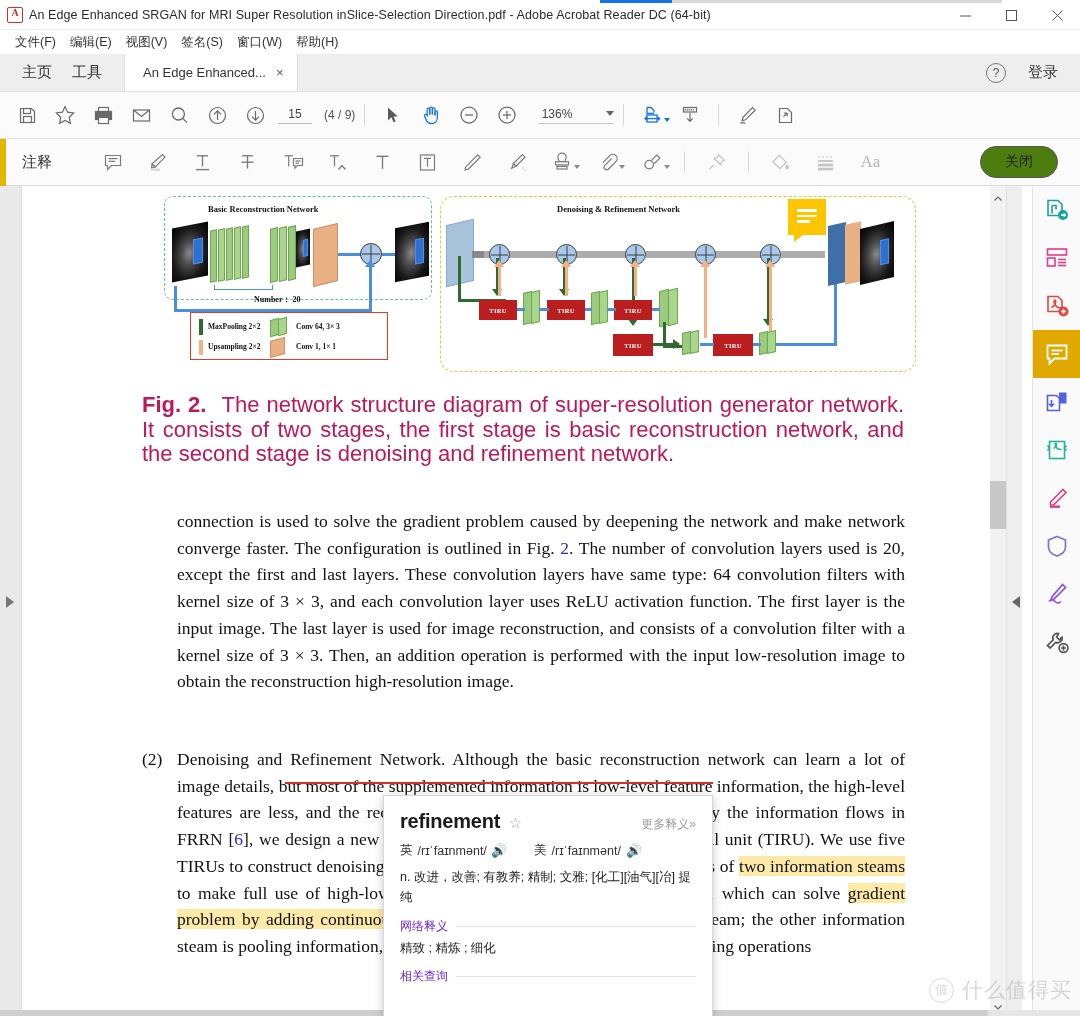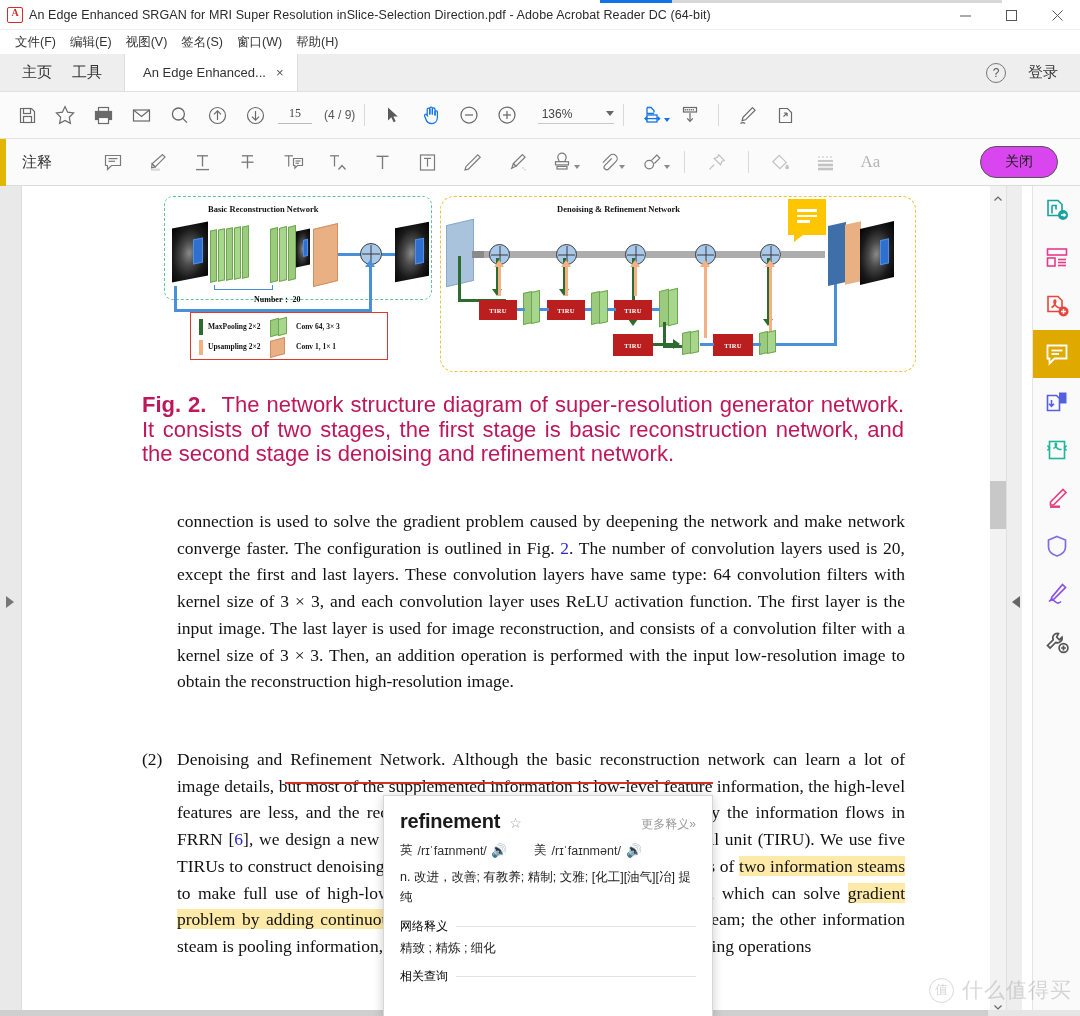--- a/index.html
+++ b/index.html
@@ -74,21 +74,21 @@
   .maintoolbar {
     position:absolute; top:92px; left:0; width:1080px; height:47px;
     background:#fbfbfb; border-bottom:1px solid #e2e2e2;
     display:flex; align-items:center; padding-left:8px;
   }
   .tool { width:38px; height:38px; display:flex; align-items:center; justify-content:center; color:#5a5a5a; }
   .tool svg { display:block; }
   .vdiv { width:1px; height:22px; background:#d9d9d9; margin:0 9px; }
   .pagebox {
     width:34px; text-align:center; font-size:12px; color:#444;
-    border-bottom:1px solid #b9b9b9; padding-bottom:2px; margin-left:4px;font-family:Liberation Serif, serif;
+    border-bottom:1px solid #b9b9b9; padding-bottom:2px; margin-left:4px;
   }
   .pagecount { font-size:12px; color:#555; margin-left:12px; white-space:nowrap; }
   .zoombox {
     display:flex; align-items:center; gap:4px; margin-left:12px;
     border-bottom:1px solid #c9c9c9; padding-bottom:2px;
   }
   .zoomval { font-size:12px; color:#444; min-width:34px; text-align:right; }
   .caret { width:0;height:0;border-left:4.5px solid transparent;border-right:4.5px solid transparent;border-top:5px solid #666; }
 
   
@@ -100,21 +100,21 @@
   .ann-accent { width:6px; height:47px; background:#e3b505; flex:0 0 auto; }
   .ann-label { font-size:15px; color:#333; margin-left:16px; margin-right:38px; white-space:nowrap; }
   .atool { width:45px; height:40px; display:flex; align-items:center; justify-content:center; color:#7a7a7a; position:relative; }
   .atool.dim { color:#bdbdbd; }
   .atool .dd { position:absolute; right:5px; bottom:13px; width:0;height:0;
       border-left:3px solid transparent;border-right:3px solid transparent;border-top:4px solid #8a8a8a; }
   .aa-text { font-size:17px; color:#b5b5b5; font-family:"Liberation Serif", serif; }
   .closebtn {
     margin-left:auto; margin-right:22px;
     border:1.3px solid #555; border-radius:16px; padding:6px 24px;
-    font-size:14px; color:#222; background:#d946ef; white-space:nowrap;
+    font-size:14px; color:#222; background:#4d7c0f; white-space:nowrap;
   }
 
   
   .docarea { position:absolute; top:186px; left:0; width:1080px; height:830px; background:#ffffff; }
   .leftpane { position:absolute; left:0; top:0; width:22px; height:830px; background:#e9e9e9; border-right:1px solid #dcdcdc; }
   .leftpane .arrow { position:absolute; left:6px; top:410px; width:0;height:0;
      border-top:6px solid transparent;border-bottom:6px solid transparent;border-left:8px solid #777; }
 
   .page {
     position:absolute; left:22px; top:0; width:968px; height:830px;
@@ -225,21 +225,21 @@
   .pop-word { font-size:20px; font-weight:bold; color:#1a1a1a; letter-spacing:-.2px; }
   .pop-star { margin-left:9px; font-size:14px; color:#9b9b9b; }
   .pop-more { margin-left:auto; font-size:12px; color:#9b9b9b; white-space:nowrap; }
   .pop-phon { display:flex; align-items:center; gap:6px; margin-top:9px; font-size:12.5px; color:#333; }
   .pop-phon .grp { display:flex; align-items:center; gap:5px; }
   .pop-phon .grp + .grp { margin-left:20px; }
   .spk { color:#e23b2e; font-size:13px; line-height:1; }
   .pop-def { margin-top:8px; font-size:12.5px; color:#222; line-height:20px; }
   .pop-sec { margin-top:11px; position:relative; }
   .pop-sec-title {
-    font-size:12px; color:#000000; display:inline-block; background:#fff;
+    font-size:12px; color:#6d28d9; display:inline-block; background:#fff;
     padding-right:8px; position:relative; z-index:2;
   }
   .pop-sec-rule { position:absolute; left:0; right:0; top:8px; height:1px; background:#e3e3e3; z-index:1; }
   .pop-sec-body { margin-top:5px; font-size:12.5px; color:#222; }
   .pop-link { color:#3b7fd4; font-size:13.5px; }
   .pop-sep { color:#888; }
 
   
   .watermark {
     position:absolute; right:8px; bottom:12px; display:flex; align-items:center; gap:8px;

